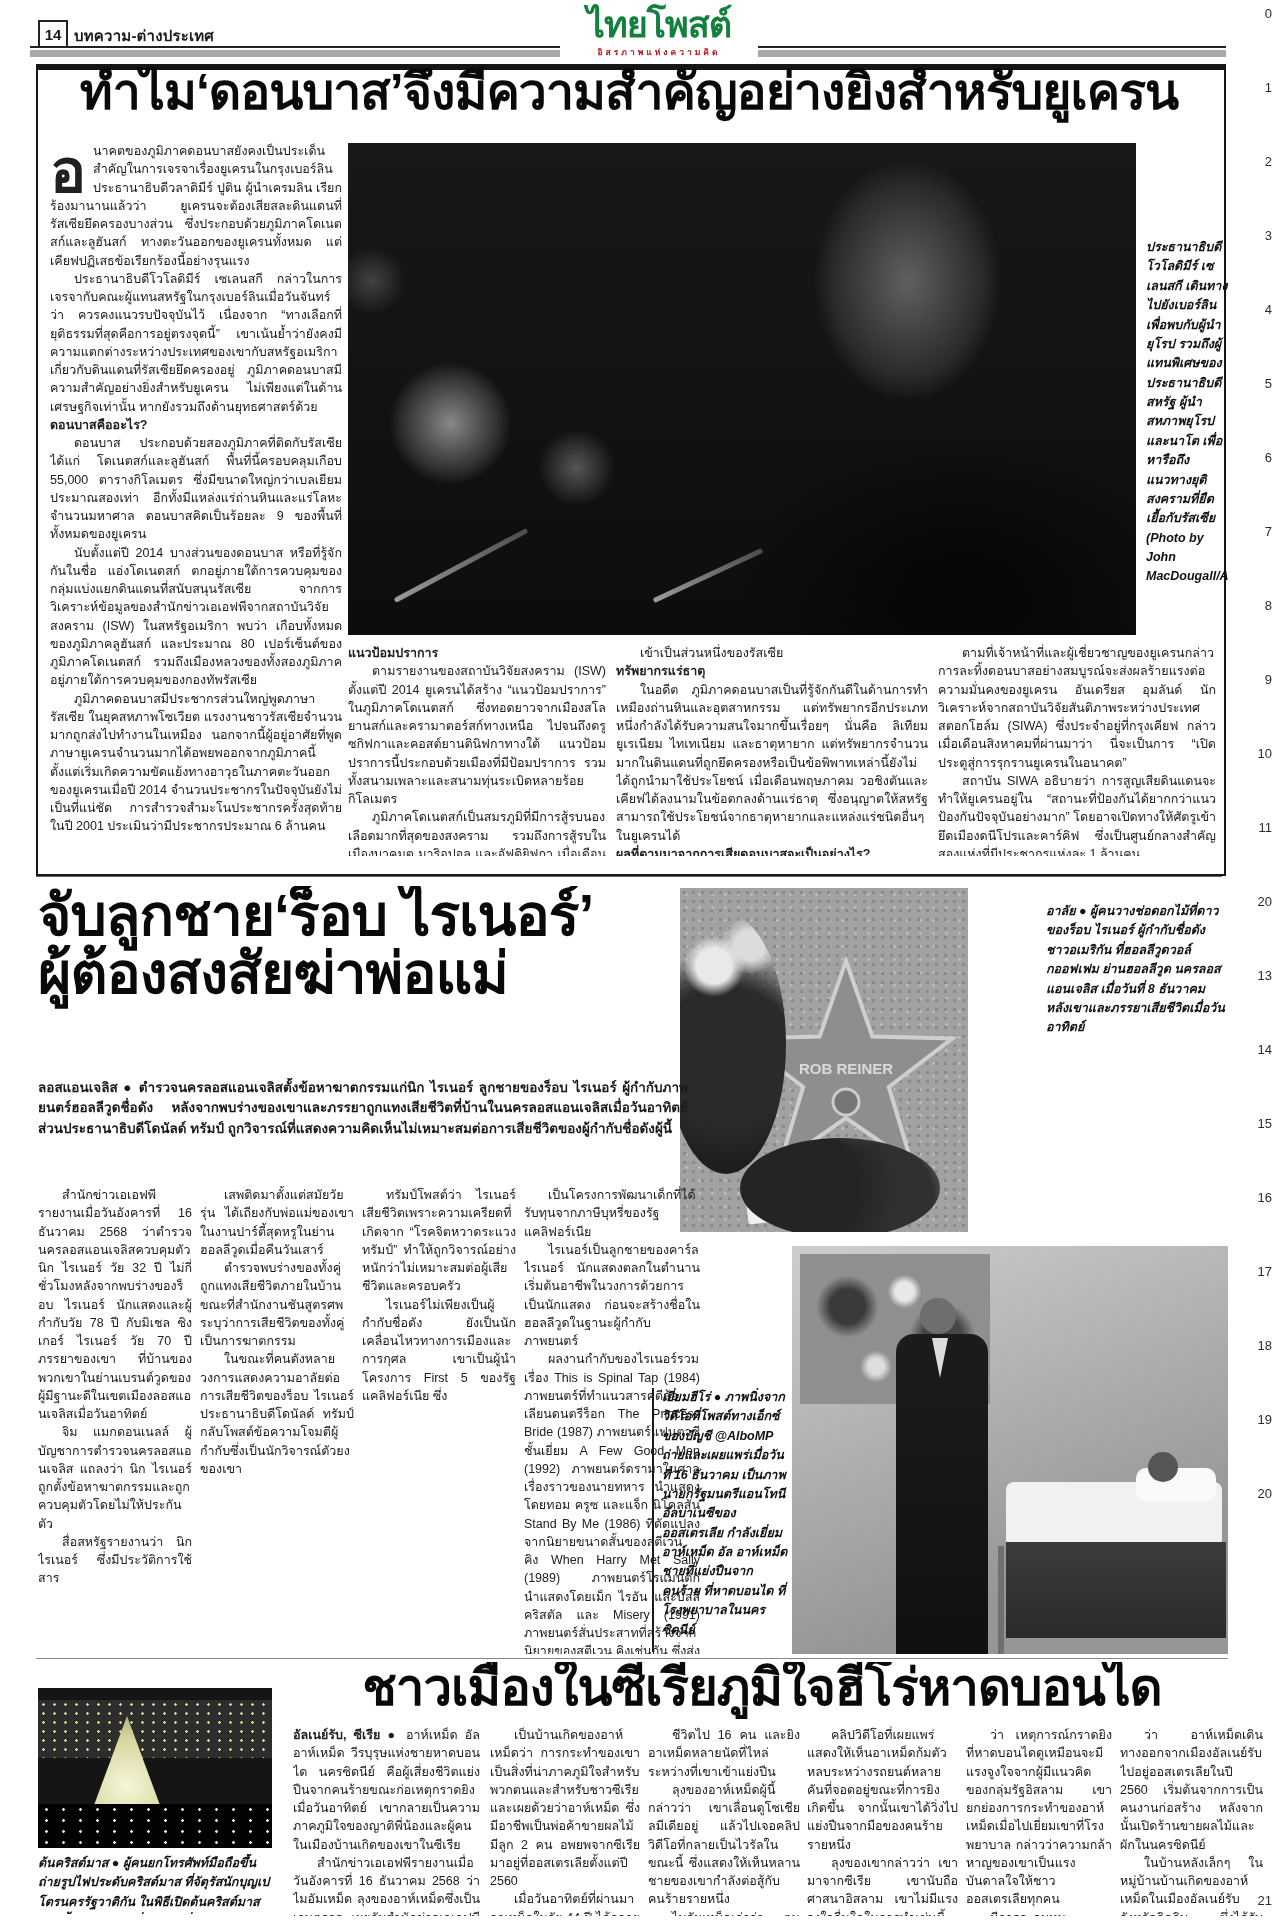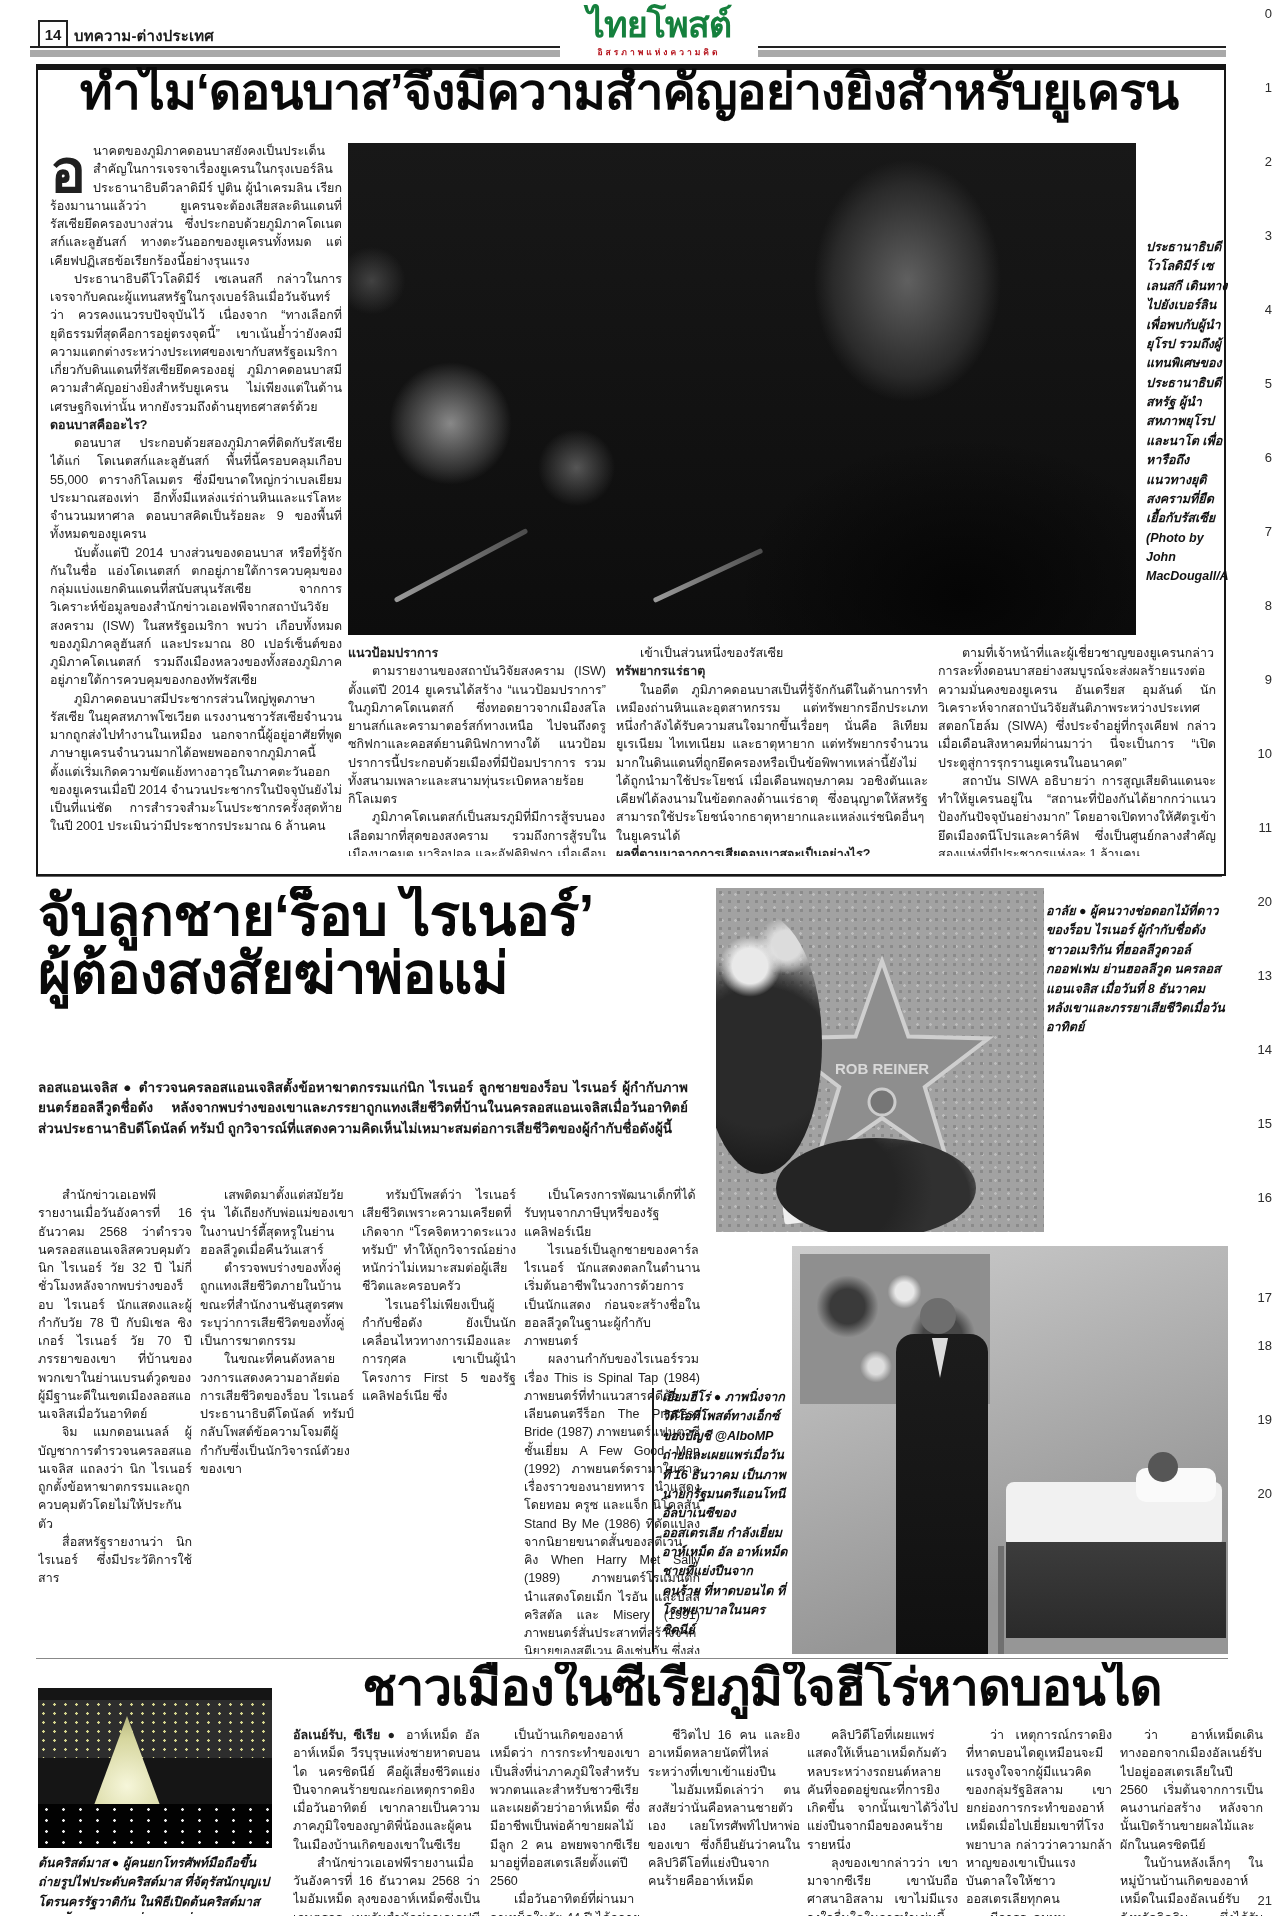--- a/index.html
+++ b/index.html
@@ -94,21 +94,21 @@
       <span class="ruler-num" style="top: 524px;">7</span>
       <span class="ruler-num" style="top: 598px;">8</span>
       <span class="ruler-num" style="top: 672px;">9</span>
       <span class="ruler-num" style="top: 746px;">10</span>
       <span class="ruler-num" style="top: 820px; margin-left: 34px;">11</span>
       <span class="ruler-num" style="top: 894px;">20</span>
       <span class="ruler-num" style="top: 968px;">13</span>
       <span class="ruler-num" style="top: 1042px;">14</span>
       <span class="ruler-num" style="top: 1116px;">15</span>
       <span class="ruler-num" style="top: 1190px;">16</span>
-      <span class="ruler-num" style="top: 1264px; margin-top: 26px;">17</span>
+      <span class="ruler-num" style="top: 1264px;">17</span>
       <span class="ruler-num" style="top: 1338px;">18</span>
       <span class="ruler-num" style="top: 1412px;">19</span>
       <span class="ruler-num" style="top: 1486px;">20</span>
       <span class="ruler-num" style="top: 1893px;">21</span>
     </div>
 
   <div class="abs a1-frame" style="left:36px;top:64px;width:1186px;height:804px;"></div>
   <div class="abs h-huge a1-headline" style="left:48px;top:67px;width:1162px;height:64px;overflow:hidden;">ทำไม‘ดอนบาส’จึงมีความสำคัญอย่างยิ่งสำหรับยูเครน</div>
 
   <div class="abs cols" style="left:50px;top:142px;width:292px;height:714px;">
@@ -142,21 +142,21 @@
       <p>สถาบัน SIWA อธิบายว่า การสูญเสียดินแดนจะทำให้ยูเครนอยู่ใน “สถานะที่ป้องกันได้ยากกว่าแนวป้องกันปัจจุบันอย่างมาก” โดยอาจเปิดทางให้ศัตรูเข้ายึดเมืองดนีโปรและคาร์คิฟ ซึ่งเป็นศูนย์กลางสำคัญสองแห่งที่มีประชากรแห่งละ 1 ล้านคน.</p>
     </div>
 
   <div class="abs thinrule" style="left:36px;top:876px;width:1186px;"></div>
 
   <div class="abs h-huge a2-headline" style="left:38px;top:886px;width:660px;height:186px;overflow:hidden;">
     <div>จับลูกชาย‘ร็อบ ไรเนอร์’</div>
     <div>ผู้ต้องสงสัยฆ่าพ่อแม่</div>
   </div>
 
-  <div class="abs photo ph-star" style="left:716px;top:888px;width:328px;height:344px;">
+  <div class="abs photo ph-star" style="left:680px;top:888px;width:288px;height:344px;">
     <svg width="322" height="344" viewBox="0 0 322 344">
       <path d="M166,73 L192.4,148.6 L272.5,150.4 L208.8,198.9 L231.8,275.6 L166,230 L100.2,275.6 L123.2,198.9 L59.5,150.4 L139.6,148.6 Z" fill="#8e8e8e" stroke="#cfcfcf" stroke-width="4"></path>
       <text x="166" y="186" text-anchor="middle" font-size="15" font-weight="bold" fill="#d9d9d9" font-family="Liberation Sans, sans-serif">ROB REINER</text>
       <circle cx="166" cy="214" r="13" fill="#767676" stroke="#cccccc" stroke-width="3"></circle>
       <rect x="66" y="292" width="78" height="40" rx="3" fill="#efefef" transform="rotate(-7 105 312)"></rect>
     </svg>
     <div class="abs flowerblob" style="left:-14px;top:26px;width:120px;height:260px;background:radial-gradient(circle at 40% 20%, #e9e9e9 8%, transparent 14%),radial-gradient(circle at 70% 12%, #dcdcdc 6%, transparent 12%),radial-gradient(circle at 50% 55%, #2a2a2a 45%, transparent 70%),radial-gradient(circle at 30% 80%, #1d1d1d 40%, transparent 70%);"></div>
     <div class="abs flowerblob" style="left:60px;top:250px;width:200px;height:100px;background:radial-gradient(circle at 30% 50%, #242424 40%, transparent 65%),radial-gradient(circle at 70% 60%, #303030 35%, transparent 60%),radial-gradient(circle at 55% 30%, #e3e3e3 6%, transparent 10%);"></div>
   </div>
   <div class="abs caption" style="left:1046px;top:902px;width:180px;height:330px;">
@@ -222,20 +222,21 @@
       <span>อาห์เหม็ด อัล อาห์เหม็ด วีรบุรุษแห่งชายหาดบอนได นครซิดนีย์ คือผู้เสี่ยงชีวิตแย่งปืนจากคนร้ายขณะก่อเหตุกราดยิงเมื่อวันอาทิตย์ เขากลายเป็นความภาคภูมิใจของญาติพี่น้องและผู้คนในเมืองบ้านเกิดของเขาในซีเรีย</span>
     </p>
     <span></span>
   <p>สำนักข่าวเอเอฟพีรายงานเมื่อวันอังคารที่ 16 ธันวาคม 2568 ว่า ไมอัมเหม็ด ลุงของอาห์เหม็ดซึ่งเป็นเกษตรกร เผยกับสำนักข่าวเอเอฟพีในเมืองอัลเนย์รับ ภาคเหนือของซีเรีย ซึ่ง</p></div>
   <div class="abs cols" style="left:490px;top:1726px;width:150px;height:190px;">
       <p>เป็นบ้านเกิดของอาห์เหม็ดว่า การกระทำของเขาเป็นสิ่งที่น่าภาคภูมิใจสำหรับพวกตนและสำหรับชาวซีเรีย และเผยด้วยว่าอาห์เหม็ด ซึ่งมีอาชีพเป็นพ่อค้าขายผลไม้ มีลูก 2 คน อพยพจากซีเรียมาอยู่ที่ออสเตรเลียตั้งแต่ปี 2560</p>
       <p>เมื่อวันอาทิตย์ที่ผ่านมา อาเหม็ดในวัย 44 ปี ได้กลายเป็นวีรบุรุษเมื่อเขาวิ่งเข้าไปแย่งปืนจากมือปืนรายหนึ่ง ที่ก่อเหตุกราดยิงในงานฉลองเทศกาลฮานุกกะห์ของชาวยิวที่ชายหาดบอนได คนร้ายพ่อลูกยิงผู้คนเสีย</p>
     </div>
   <div class="abs cols" style="left:648px;top:1726px;width:152px;height:190px;">
       <p>ชีวิตไป 16 คน และยิงอาเหม็ดหลายนัดที่ไหล่ระหว่างที่เขาเข้าแย่งปืน</p>
+      <p>ลุงของอาห์เหม็ดผู้นี้กล่าวว่า เขาเลื่อนดูโซเชียลมีเดียอยู่ แล้วไปเจอคลิปวิดีโอที่กลายเป็นไวรัลในขณะนี้ ซึ่งแสดงให้เห็นหลานชายของเขากำลังต่อสู้กับคนร้ายรายหนึ่ง</p>
       <p>ไมอัมเหม็ดเล่าว่า ตนสงสัยว่านั่นคือหลานชายตัวเอง เลยโทรศัพท์ไปหาพ่อของเขา ซึ่งก็ยืนยันว่าคนในคลิปวิดีโอที่แย่งปืนจากคนร้ายคืออาห์เหม็ด</p>
     </div>
   <div class="abs cols" style="left:807px;top:1726px;width:151px;height:190px;">
       <p>คลิปวิดีโอที่เผยแพร่แสดงให้เห็นอาเหม็ดก้มตัวหลบระหว่างรถยนต์หลายคันที่จอดอยู่ขณะที่การยิงเกิดขึ้น จากนั้นเขาได้วิ่งไปแย่งปืนจากมือของคนร้ายรายหนึ่ง</p>
       <p>ลุงของเขากล่าวว่า เขามาจากซีเรีย เขานับถือศาสนาอิสลาม เขาไม่มีแรงจูงใจอื่นใดในการทำเช่นนี้ นอกจากความกล้าหาญและความเป็นวีรบุรุษของเขา</p>
     </div>
   <div class="abs cols" style="left:966px;top:1726px;width:146px;height:190px;">
       <p>ว่า เหตุการณ์กราดยิงที่หาดบอนไดดูเหมือนจะมีแรงจูงใจจากผู้มีแนวคิดของกลุ่มรัฐอิสลาม เขายกย่องการกระทำของอาห์เหม็ดเมื่อไปเยี่ยมเขาที่โรงพยาบาล กล่าวว่าความกล้าหาญของเขาเป็นแรงบันดาลใจให้ชาวออสเตรเลียทุกคน</p>
       <p>มีการระดมทุนออนไลน์ซึ่งได้รับเงินบริจาคแล้วมากกว่า 1.9 ล้านดอลลาร์ออสเตรเลีย หรือราว 39.67 ล้านบาท เพื่อเป็นค่ารักษาพยาบาลของอาห์เหม็ด</p>
     </div>

